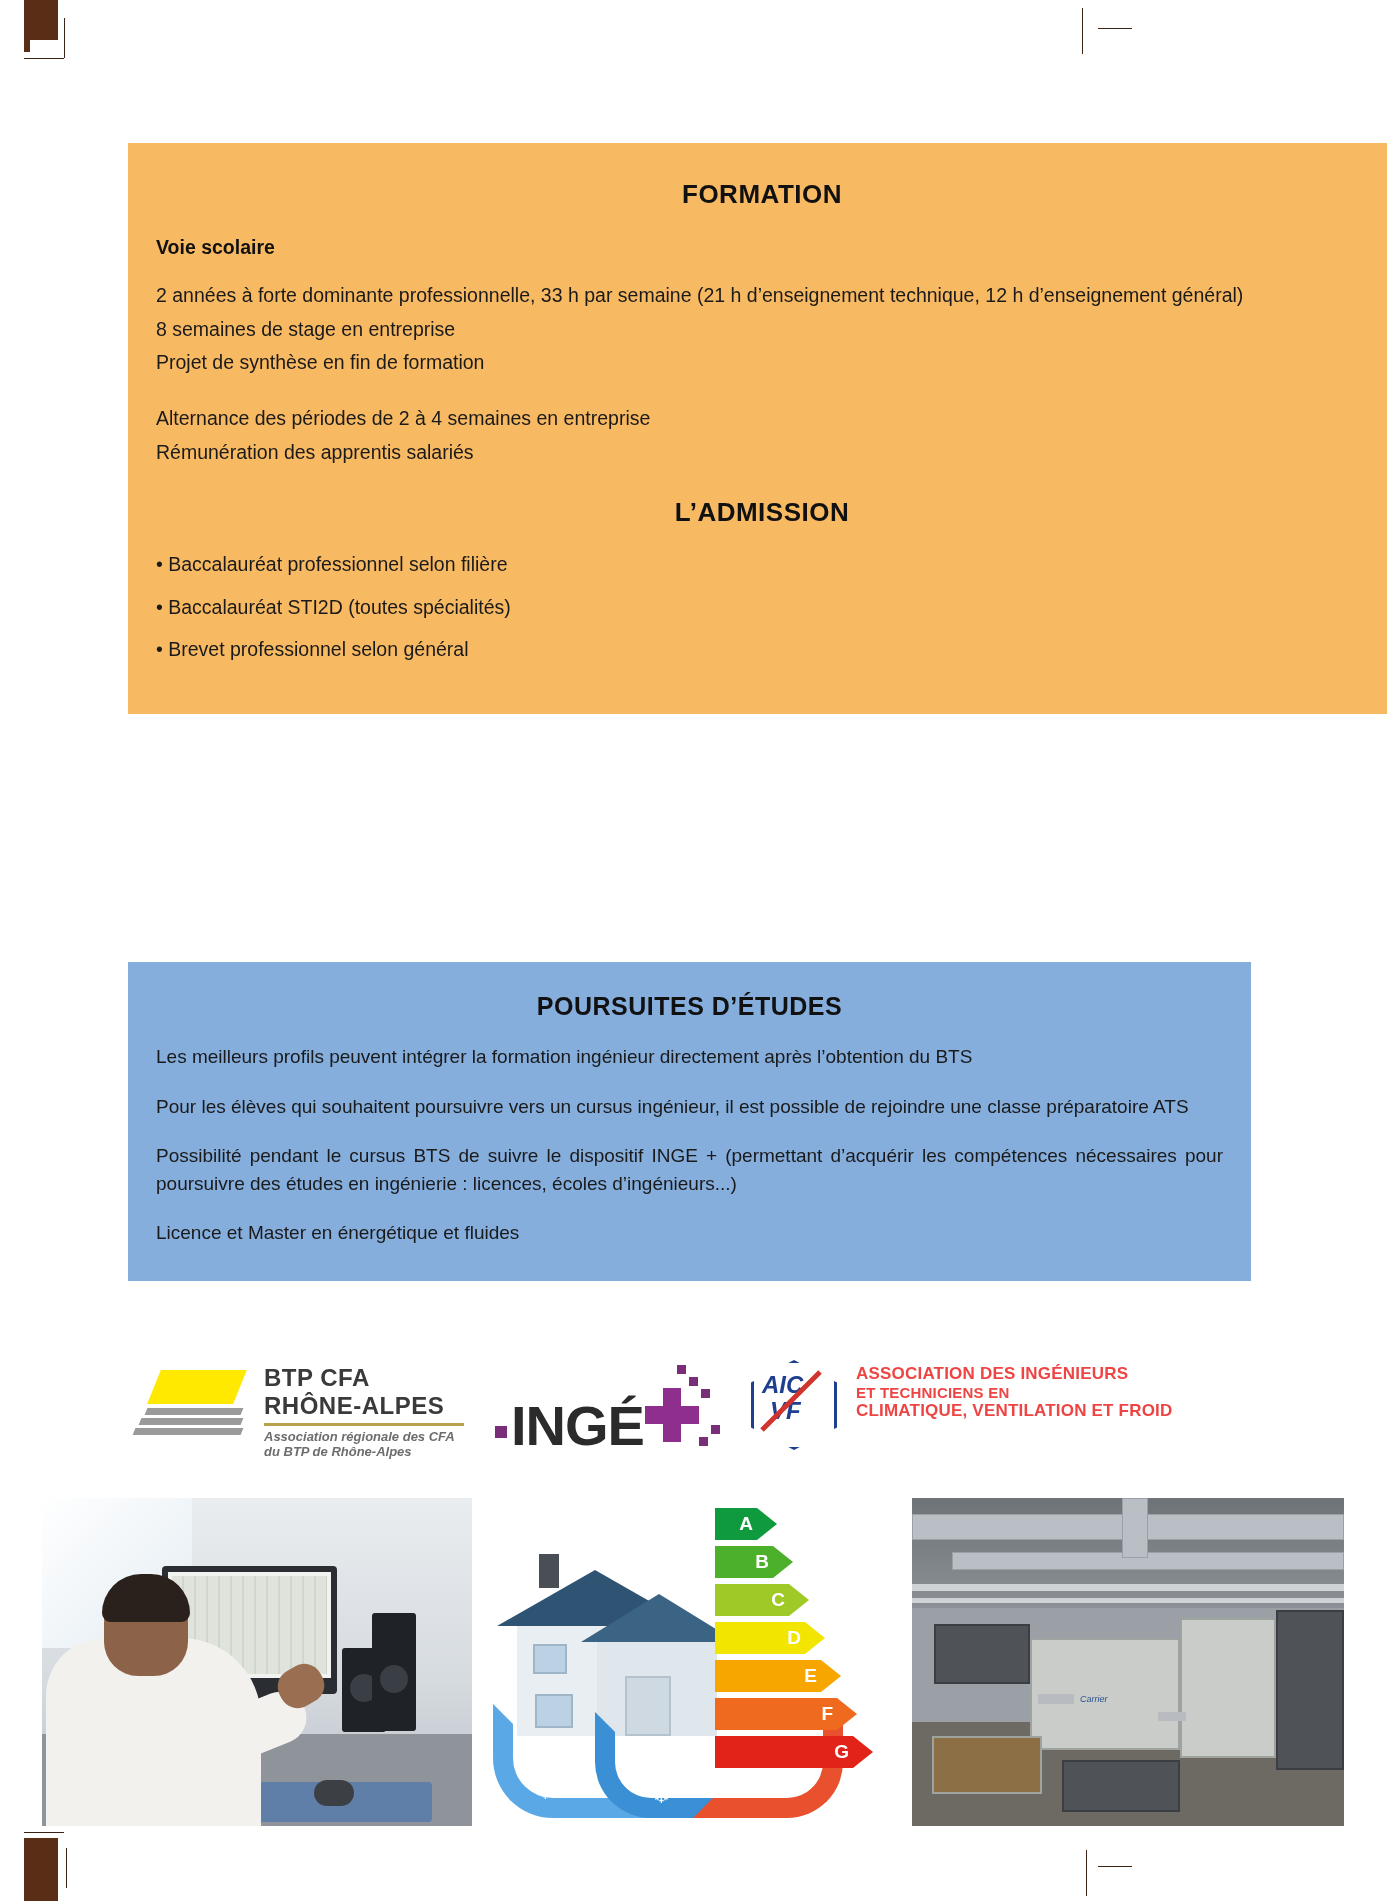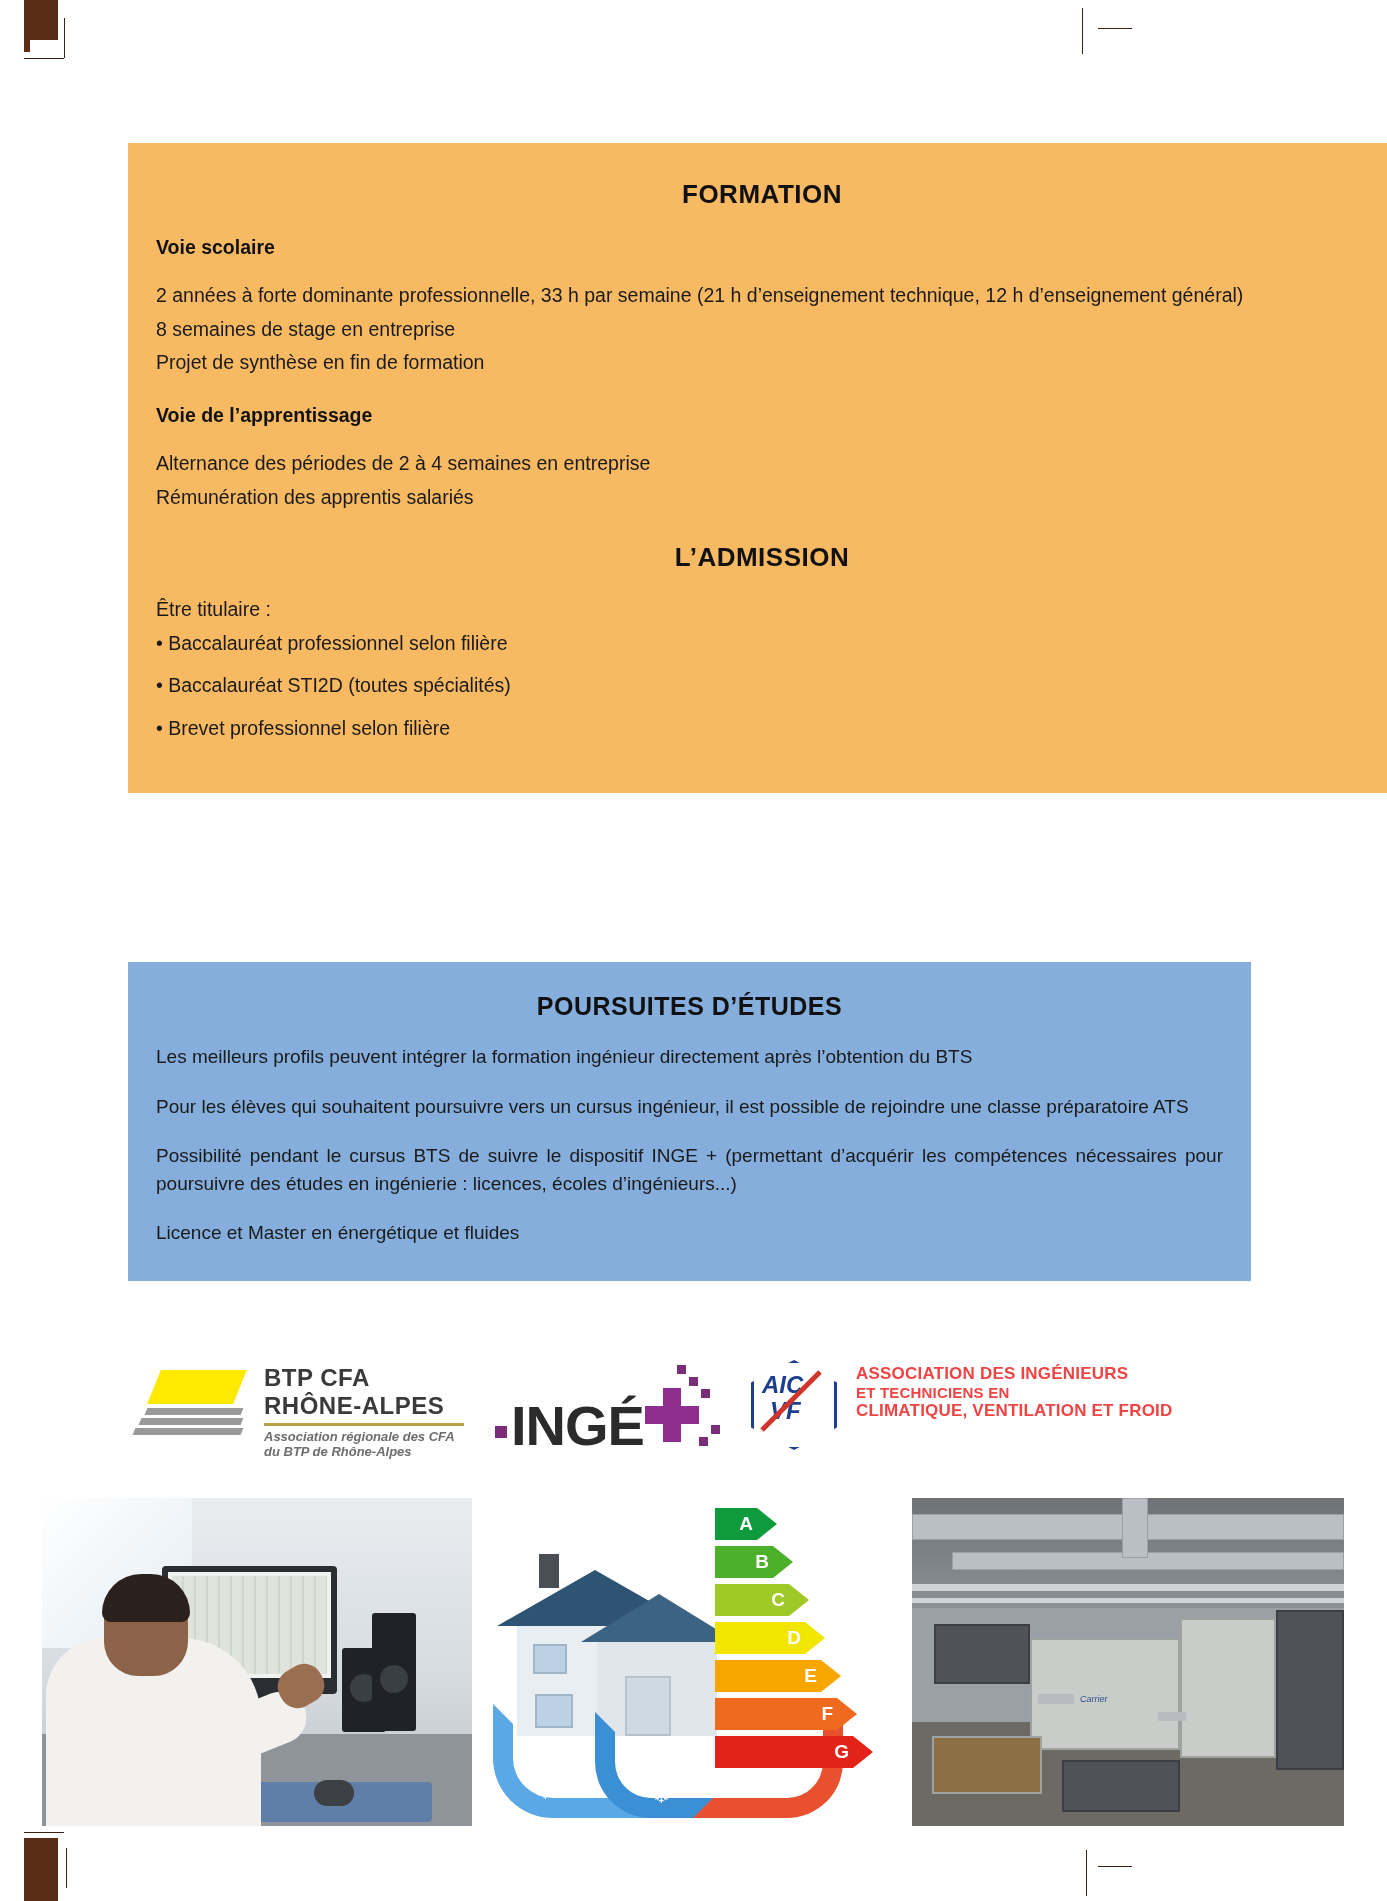--- a/index.html
+++ b/index.html
@@ -272,33 +272,31 @@
   <section class="panel-orange">
     <div class="inner">
       <h1 class="section-title">FORMATION</h1>
 
       <div class="sub-head">Voie scolaire</div>
 
       <p class="para">2 années à forte dominante professionnelle, 33 h par semaine (21 h d’enseignement technique, 12 h d’enseignement général)</p>
       <p class="para">8 semaines de stage en entreprise</p>
       <p class="para spaced">Projet de synthèse en fin de formation</p>
 
-      <div class="sub-head">Voie de l’apprentissage</div>
 
       <p class="para">Alternance des périodes de 2 à 4 semaines en entreprise</p>
       <p class="para spaced">Rémunération des apprentis salariés</p>
 
       <h2 class="section-title" style="margin-top:30px;margin-bottom:22px;">L’ADMISSION</h2>
 
-      <p class="para">Être titulaire :</p>
 
       <ul class="bullet-list">
         <li>• Baccalauréat professionnel selon filière</li>
         <li>• Baccalauréat STI2D (toutes spécialités)</li>
-        <li>• Brevet professionnel selon filière</li>
+        <li>• Brevet professionnel selon général</li>
       </ul>
     </div>
   </section>
 
   <section class="panel-blue">
     <div class="inner">
       <h2 class="section-title">POURSUITES D’ÉTUDES</h2>
       <p class="para">Les meilleurs profils peuvent intégrer la formation ingénieur directement après l’obtention du BTS</p>
       <p class="para">Pour les élèves qui souhaitent poursuivre vers un cursus ingénieur, il est possible de rejoindre une classe préparatoire ATS</p>
       <p class="para">Possibilité pendant le cursus BTS de suivre le dispositif INGE + (permettant d’acquérir les compétences nécessaires pour poursuivre des études en ingénierie : licences, écoles d’ingénieurs...)</p>

